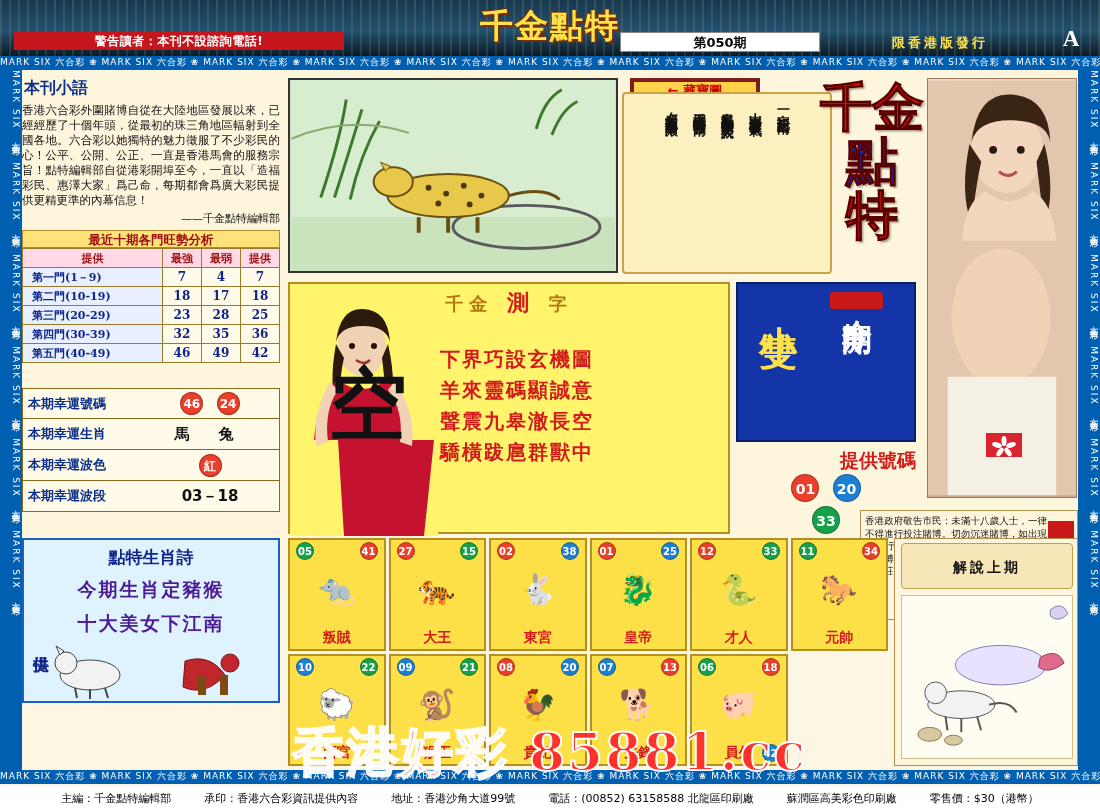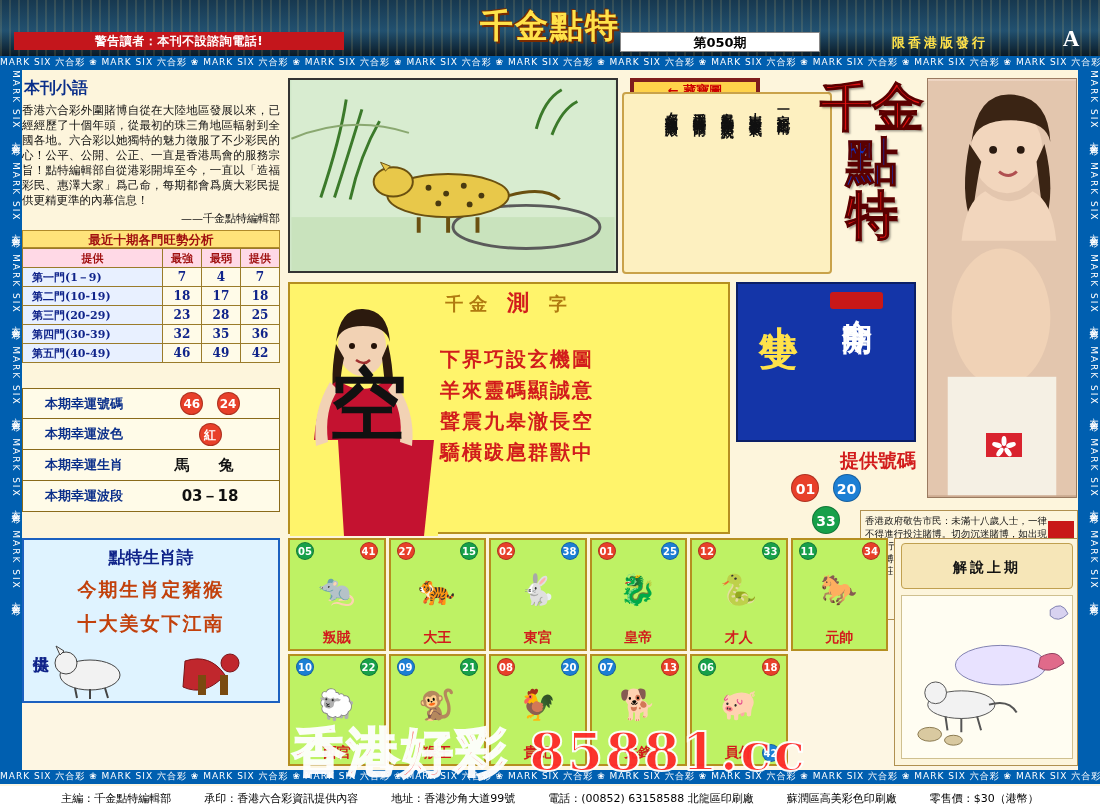--- a/index.html
+++ b/index.html
@@ -106,21 +106,21 @@
   table.stats td.lbl { background:#e8f0ff; color:#10248a; font-size:11px; text-align:left; padding-left:9px; }
 
   
   .lucky { position:absolute; left:0px; top:318px; width:258px; }
   .lrow {
     display:flex; align-items:center; height:31px; border:1px solid #8a6a1a;
     border-top:none; background:#fffbe8;
   }
   .lrow:first-child { border-top:1px solid #8a6a1a; }
   .lrow .lk {
-    width:118px; font-size:13px; font-weight:bold; color:#0b2f8a; padding-left:22px;
+    width:118px; font-size:13px; font-weight:bold; color:#0b2f8a; padding-left:5px;
     font-family:"DejaVu Serif","Liberation Serif",serif;
   }
   .lrow .lv { flex:1; text-align:center; font-size:15px; font-weight:bold; color:#111; }
   .ball {
     display:inline-block; width:23px; height:23px; border-radius:50%;
     color:#fff; font-size:12px; line-height:23px; text-align:center; font-weight:bold;
     margin:0 4px; border:1px solid rgba(0,0,0,.25);
   }
   .ball.red { background:#e8402a; }
   .ball.blue { background:#1c7fd4; }
@@ -130,21 +130,21 @@
   
   .poem {
     position:absolute; left:0px; top:468px; width:258px; height:165px;
     background:#dff3ff; border:2px solid #1b60c0;
   }
   .poem .ph {
     text-align:center; font-size:17px; font-weight:bold; color:#10248a; margin-top:6px;
     font-family:"DejaVu Serif","Liberation Serif",serif;
   }
   .poem .pl {
-    text-align:center; font-size:19px; font-weight:bold; color:#c2410c; margin-top:8px;
+    text-align:center; font-size:19px; font-weight:bold; color:#4c1d95; margin-top:8px;
     letter-spacing:2px; font-family:Liberation Serif, serif;
   }
   .poem .horse {
     position:absolute; left:6px; bottom:2px; width:250px; height:58px;
   }
   .poem .supply {
     position:absolute; left:6px; bottom:6px; font-size:16px; font-weight:bold; color:#10248a;
     writing-mode:vertical-rl; height:52px;
   }
 
@@ -264,21 +264,21 @@
     writing-mode:vertical-rl; text-align:center; line-height:26px; padding-top:4px;
   }
 
   
   .grid {
     position:absolute; left:266px; top:468px; width:600px; height:228px;
     display:grid; grid-template-columns:repeat(6,1fr); grid-template-rows:repeat(2,1fr);
     gap:3px;
   }
   .cell {
-    position:relative; background:#bef264; border:2px solid #b58f20;
+    position:relative; background:#fde047; border:2px solid #b58f20;
   }
   .cell .num {
     position:absolute; width:18px; height:18px; border-radius:50%;
     color:#fff; font-size:10px; line-height:18px; text-align:center; font-weight:bold;
   }
   .cell .n1 { left:2px; top:2px; }
   .cell .n2 { right:2px; top:2px; }
   .cell .n3 { right:2px; bottom:2px; }
   .cell .lbl {
     position:absolute; left:0; bottom:2px; width:100%; text-align:center;
@@ -388,28 +388,28 @@
 
     <div class="lucky">
       <div class="lrow">
         <div class="lk">本期幸運號碼</div>
         <div class="lv">
           <span class="ball red">46</span>
           <span class="ball red">24</span>
         </div>
       </div>
       <div class="lrow">
+        <div class="lk">本期幸運生肖</div>
+        <div class="lv zodiac">馬 兔</div>
+      </div>
+      <div class="lrow">
         <div class="lk">本期幸運波色</div>
         <div class="lv">
           <span class="ball red">紅</span>
         </div>
-      </div>
-      <div class="lrow">
-        <div class="lk">本期幸運生肖</div>
-        <div class="lv zodiac">馬 兔</div>
       </div>
       <div class="lrow">
         <div class="lk">本期幸運波段</div>
         <div class="lv">03－18</div>
       </div>
     </div>
 
     <div class="poem">
       <div class="ph">點特生肖詩</div>
       <div class="pl">今期生肖定豬猴</div>

